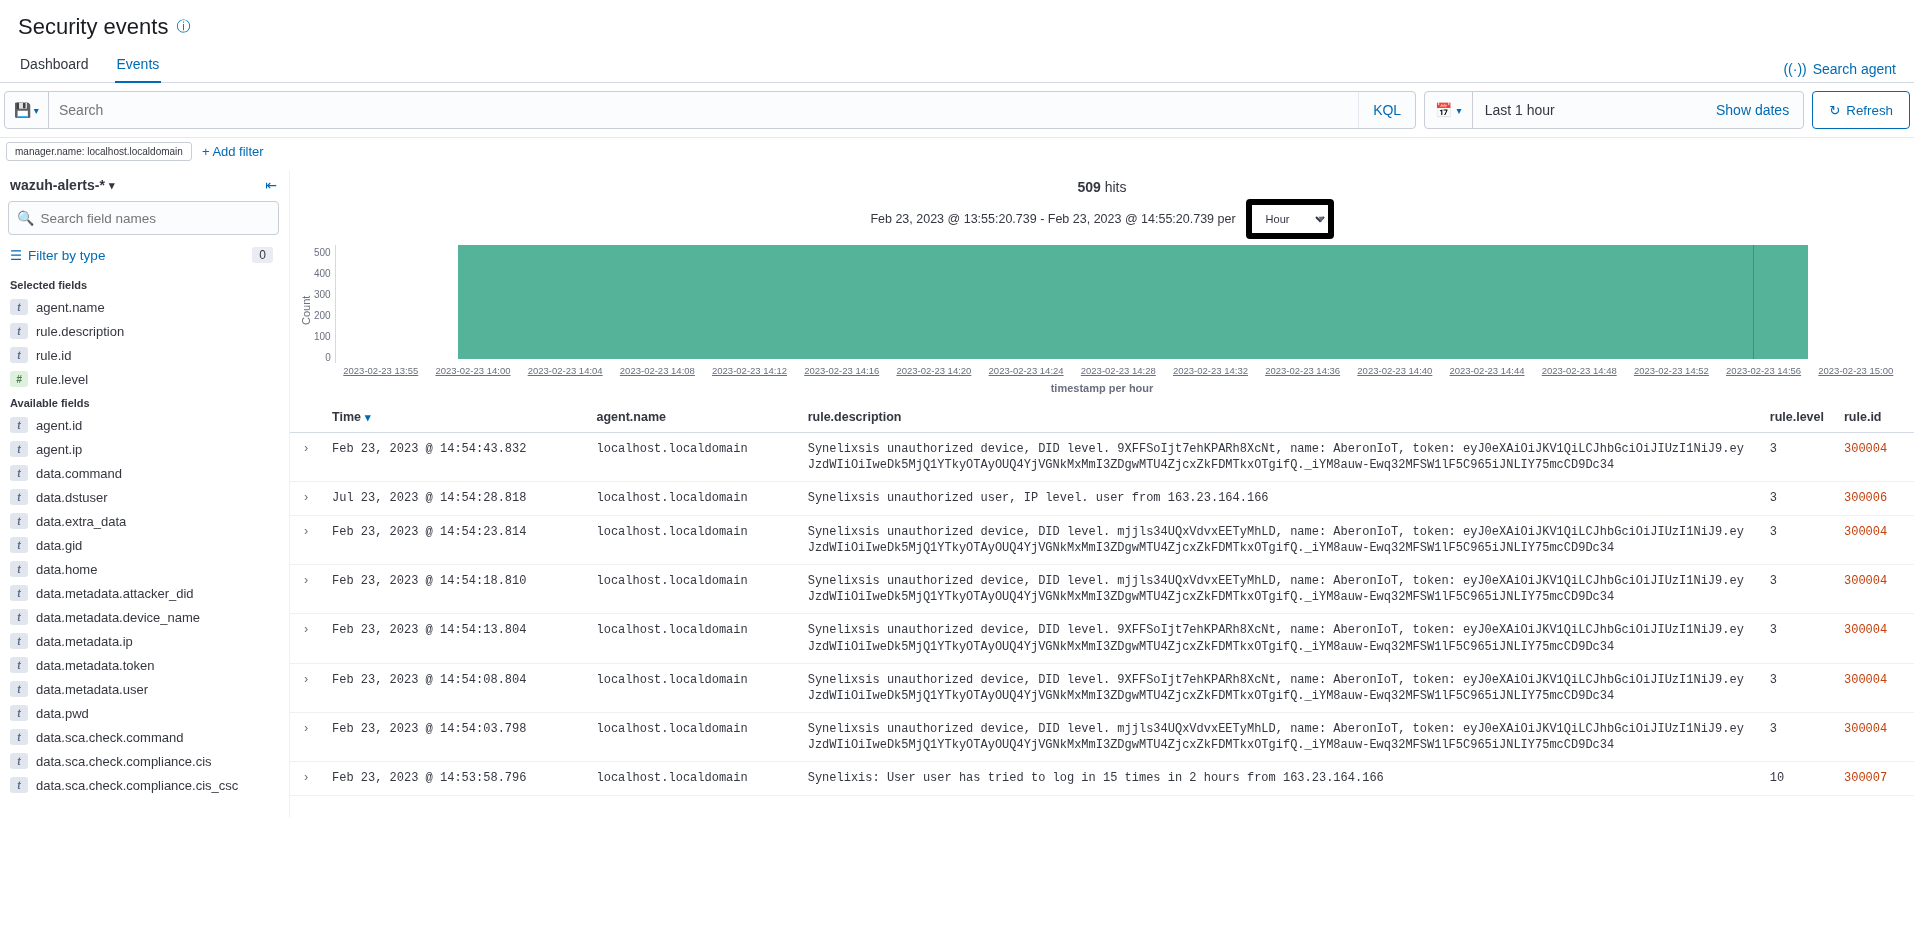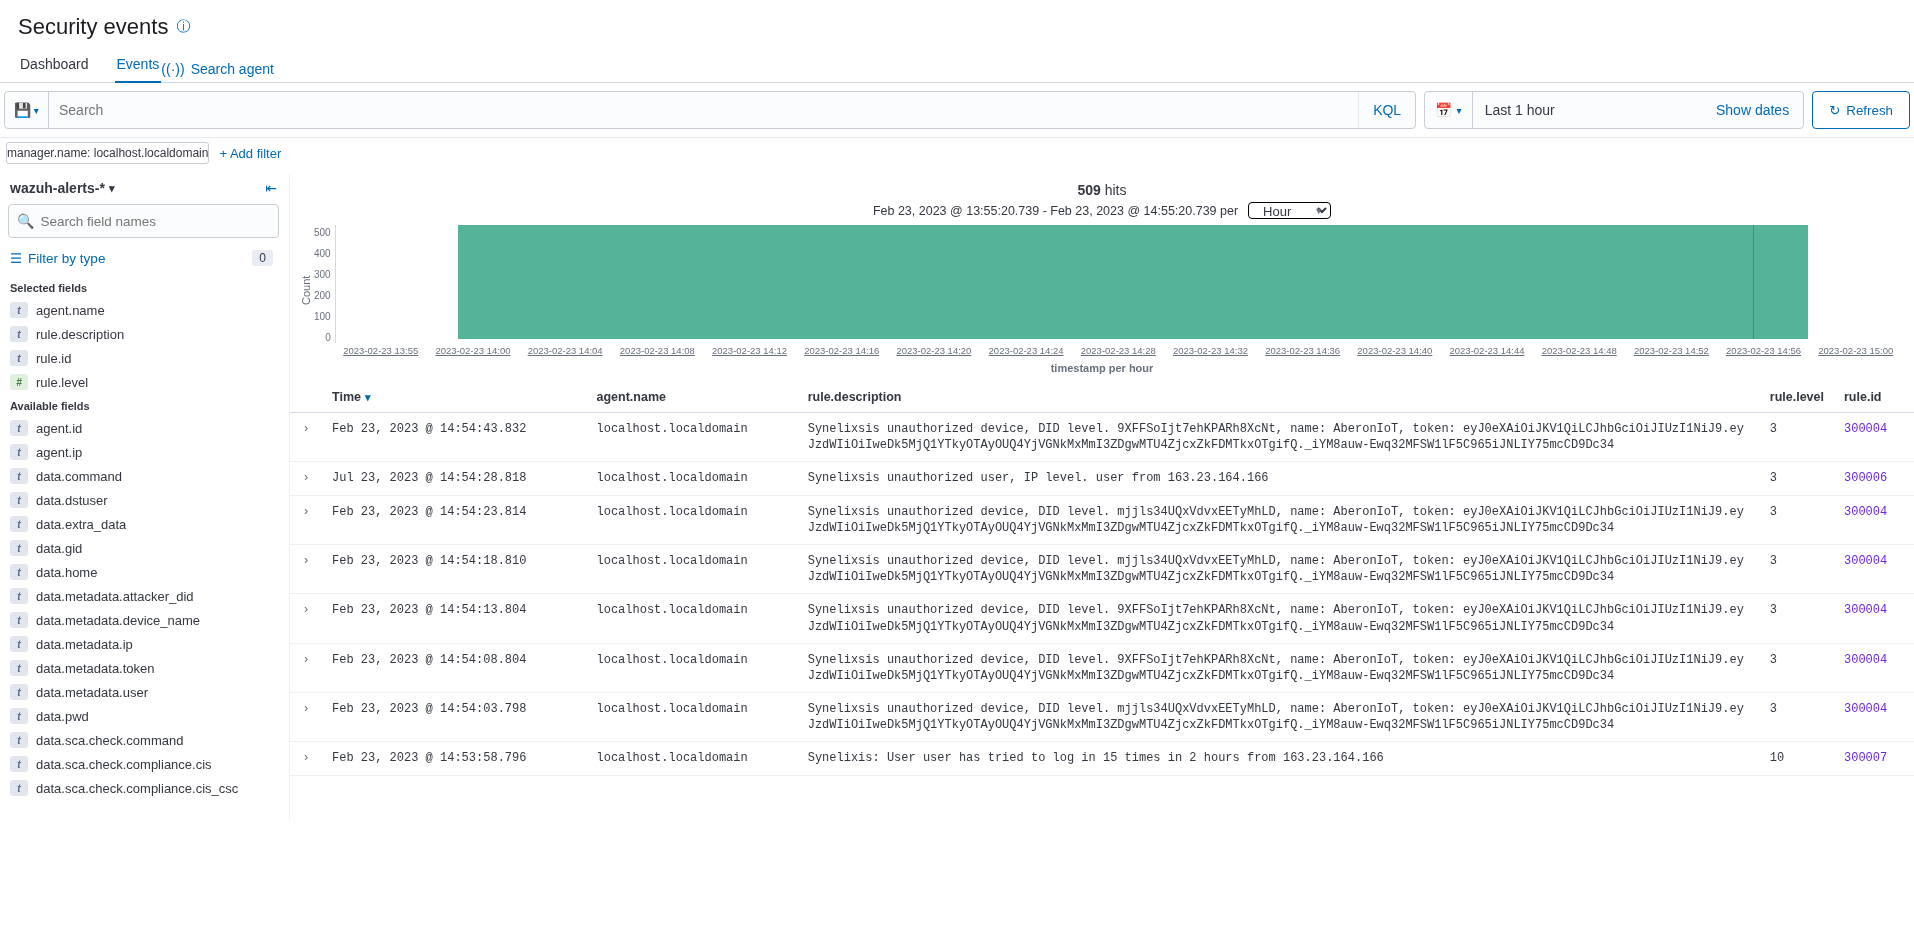--- a/index.html
+++ b/index.html
@@ -3,40 +3,40 @@
   <meta charset="utf-8">
   <style>
     * { box-sizing: border-box; margin: 0; padding: 0; }
     body { font-family: -apple-system, BlinkMacSystemFont, "Segoe UI", Helvetica, Arial, sans-serif; font-size: 14px; color: #343741; background: #fff; }
 
     .page-header { padding: 14px 18px 6px 18px; }
     .page-title-row { display: flex; align-items: center; gap: 8px; }
     .page-title { font-size: 22px; font-weight: 400; color: #1a1c21; }
     .info-icon { color: #006BB4; font-size: 14px; }
 
-    .tabs-row { display: flex; align-items: center; justify-content: flex-start; padding: 10px 18px 0 18px; border-bottom: 1px solid #D3DAE6; }
+    .tabs-row { display: flex; align-items: center; justify-content: space-between; padding: 10px 18px 0 18px; border-bottom: 1px solid #D3DAE6; }
     .tabs-left { display: flex; gap: 24px; }
     .tab { padding: 0 2px 10px 2px; color: #343741; cursor: pointer; position: relative; }
     .tab.active { color: #006BB4; font-weight: 500; }
     .tab.active::after { content: ""; position: absolute; left:0; right:0; bottom: -1px; height: 2px; background: #006BB4; }
     .explore-agent { color: #006BB4; font-size: 14px; display: flex; align-items:center; gap: 6px; }
 
     .query-bar { display: flex; align-items: stretch; padding: 8px 4px; gap: 8px; border-bottom: 1px solid #e6e9ef; }
     .search-wrap { flex: 1; display: flex; border: 1px solid #c9cdd6; background: #fbfcfd; border-radius: 4px; overflow:hidden; height: 38px; }
     .save-btn { width: 44px; display:flex; align-items:center; justify-content:center; gap:2px; border-right: 1px solid #c9cdd6; color:#006BB4; }
     .search-input { flex:1; padding: 0 10px; border:none; outline:none; background:transparent; color:#69707D; font-size: 14px; }
     .kql-label { padding: 0 14px; display:flex; align-items:center; color:#006BB4; font-weight:500; border-left: 1px solid #e6e9ef; }
     .date-picker { display:flex; border:1px solid #c9cdd6; border-radius:4px; height:38px; background:#fbfcfd; min-width: 380px; }
     .date-btn { padding: 0 10px; display:flex; align-items:center; gap:4px; color:#006BB4; border-right:1px solid #c9cdd6; }
     .date-value { flex:1; display:flex; align-items:center; padding: 0 12px; color:#343741; }
     .show-dates { color:#006BB4; padding:0 14px; display:flex; align-items:center; }
     .refresh-btn { display:flex; align-items:center; gap:6px; padding: 0 16px; height:38px; border:1px solid #006BB4; color:#006BB4; border-radius:4px; background:#fff; cursor:pointer; }
 
     .filters-bar { display:flex; align-items:center; gap:10px; padding: 4px 6px 10px 6px; }
-    .filter-pill { border:1px solid #c9cdd6; border-radius:3px; padding: 3px 0; font-size: 12px; background:#fff;text-align:center; }
+    .filter-pill { border:1px solid #c9cdd6; border-radius:3px; padding: 3px 8px; font-size: 10px; background:#fff;text-align:center; }
     .add-filter { color:#006BB4; font-size: 13px; cursor:pointer; }
 
     .main-layout { display:flex; }
     .sidebar { width: 290px; padding: 4px 10px 20px 8px; border-right: 1px solid #eef0f4; }
     .index-row { display:flex; align-items:center; justify-content:space-between; padding: 2px 2px 8px 2px; }
     .index-name { font-weight:600; font-size: 14px; display:flex; align-items:center; gap:4px;}
     .collapse-icon { color:#006BB4; }
     .field-search { border:1px solid #c9cdd6; border-radius:4px; height:34px; display:flex; align-items:center; padding:0 8px; gap:6px; margin-bottom:8px; background:#fbfcfd; }
     .field-search input { border:none; outline:none; flex:1; background:transparent; font-size:13.5px; color:#69707D; }
     .filter-by-type { display:flex; align-items:center; justify-content:space-between; padding: 4px 6px 10px 2px; }
@@ -45,21 +45,21 @@
     .section-label { font-size: 11px; font-weight:700; color:#343741; padding: 6px 0 4px 2px; }
     .field-item { display:flex; align-items:center; gap:8px; padding: 4px 2px; font-size: 13px; color:#343741; cursor:pointer; }
     .type-badge { width:18px; height:16px; border-radius:3px; display:flex; align-items:center; justify-content:center; font-size:10px; font-style:italic; font-weight:700; }
     .badge-t { background:#e0e5ee; color:#5a6b8c; }
     .badge-n { background:#dff0df; color:#4a7a4a; }
 
     .content { flex:1; padding: 0 0 0 0; overflow:hidden; }
     .hits-row { text-align:center; padding: 8px 0 4px 0; }
     .hits-n { font-weight:700; }
     .range-row { display:flex; justify-content:center; align-items:center; gap:10px; font-size:12.5px; color:#343741; padding-bottom: 6px;}
-    .per-select { border:1px solid #000000; border-radius:4px; height:17px; padding: 0 22px 0 10px; font-size:13px; color:#343741; background:#fff; position:relative;}
+    .per-select { border:6px solid #000000; border-radius:4px; height:40px; padding: 0 22px 0 10px; font-size:11px; color:#343741; background:#fff; position:relative;}
     .per-wrap { position:relative; display:inline-block; }
     .per-wrap::after { content:"\25BC"; font-size:9px; color:#69707D; position:absolute; right:8px; top:50%; transform:translateY(-50%); pointer-events:none; }
 
     .chart-area { display:flex; padding: 0 12px 2px 8px; }
     .y-axis-label { writing-mode: vertical-rl; transform: rotate(180deg); font-size:11px; color:#69707D; text-align:center; padding: 30px 2px; }
     .y-ticks { display:flex; flex-direction:column; justify-content:space-between; height:118px; padding: 2px 4px 0 0; font-size:10px; color:#69707D; text-align:right; }
     .bar-region { flex:1; position:relative; }
     .bar-bg { height:118px; position:relative; border-left:1px solid #d3dae6; }
     .bar-fill { position:absolute; top:0; bottom:4px; background:#54B399; }
     .bar-sep { position:absolute; top:0; bottom:4px; width:1px; background:#c9534a; }
@@ -68,21 +68,21 @@
     .chart-xlabel { text-align:center; font-size:11px; color:#69707D; padding: 4px 0 8px 0; font-weight:600; }
 
     table.docs { width:100%; border-collapse:collapse; font-size:12.5px; }
     table.docs th { text-align:left; padding: 8px 10px; font-weight:600; font-size:12.5px; border-bottom:1px solid #D3DAE6; }
     table.docs td { padding: 8px 10px; vertical-align: top; border-bottom: 1px solid #eef0f4; font-family: "SFMono-Regular", Consolas, "Liberation Mono", Menlo, monospace; font-size: 12px; line-height: 1.35; }
     .col-exp { width: 32px; text-align:center; color:#69707D; cursor:pointer; }
     .col-time-h { display:flex; align-items:center; gap:4px; }
     .sort-arrow { color:#006BB4; font-size:11px; }
     .col-level { width: 70px; }
     .col-ruleid { width: 80px; }
-    .ruleid-link { color:#6d28d9; cursor:pointer; }
+    .ruleid-link { color:#c2410c; cursor:pointer; }
     .desc-cell { max-width: 780px; word-break: break-all; }
   </style>
 </head>
 <body>
 
 <div class="page-header">
   <div class="page-title-row">
     <span class="page-title">Security events</span>
     <span class="info-icon">ⓘ</span>
   </div>

